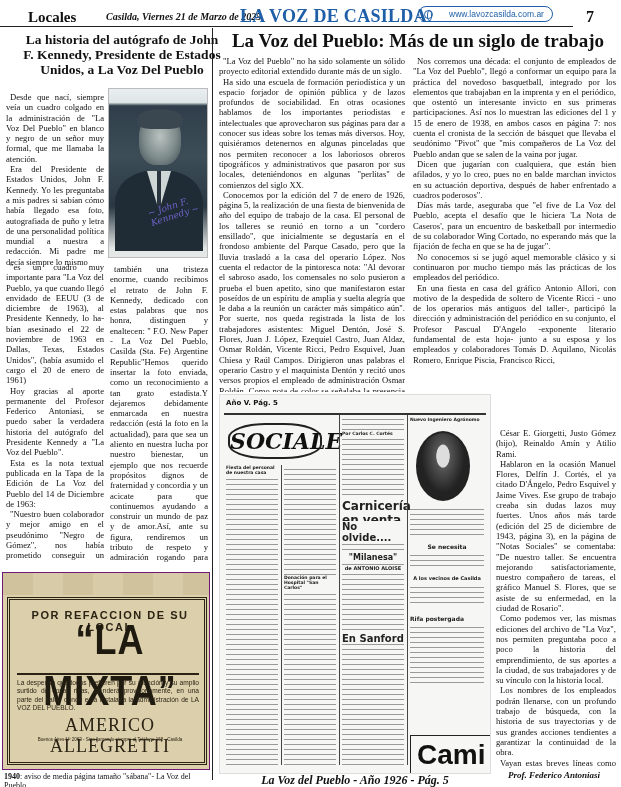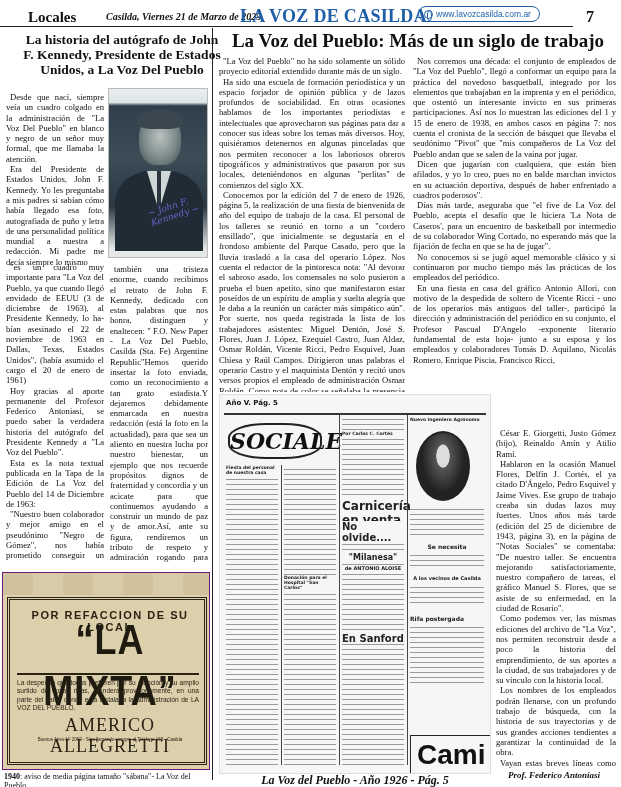--- a/index.html
+++ b/index.html
@@ -3,21 +3,21 @@
 <meta charset="utf-8">
 <style>
   * { box-sizing: border-box; margin: 0; padding: 0; }
   html, body { width: 621px; height: 787px; background: #fff; overflow: hidden; }
   body { font-family: "Liberation Serif", serif; color: #111; position: relative; }
 
   .masthead { position: absolute; left: 0; top: 0; width: 573px; height: 27px; border-bottom: 1px solid #222; }
   .mh-section { position: absolute; left: 28px; top: 9px; font-weight: bold; font-size: 15px; }
   .mh-date { position: absolute; left: 106px; top: 11px; font-style: italic; font-size: 10px; font-weight: bold; }
   .mh-logo { position: absolute; left: 240px; top: 6px; font-size: 18px; color: #1f5fa8; font-weight: bold; letter-spacing: 0.3px; }
-  .mh-url { position: absolute; left: 418px; top: 6px; height: 16px; padding: 0 8px 0 5px; border: 1px solid #1f5fa8; border-radius: 8px; font-family: "Liberation Sans", sans-serif; font-size: 8.5px; color: #1f5fa8; line-height: 14px; display: flex; align-items: center; gap: 3px; }
+  .mh-url { position: absolute; left: 418px; top: 6px; height: 16px; padding: 0 8px 0 5px; border: 1px solid #1f5fa8; border-radius: 8px; font-family: "Liberation Sans", sans-serif; font-size: 8.5px; color: #1f5fa8; line-height: 14px; display: flex; align-items: center; gap: 16px; }
   .globe { width: 9px; height: 9px; border-radius: 50%; border: 1px solid #1f5fa8; position: relative; display: inline-block; }
   .globe::before { content: ""; position: absolute; left: 2px; top: -1px; width: 3px; height: 9px; border: 1px solid #1f5fa8; border-radius: 50%; }
   .mh-page { position: absolute; left: 586px; top: 8px; font-weight: bold; font-size: 16px; }
 
   .left-col { position: absolute; left: 0; top: 28px; width: 212px; height: 540px; }
   .vrule { position: absolute; left: 212px; top: 28px; width: 1px; height: 752px; background: #222; }
   .left-title { position: absolute; left: 6px; top: 4px; width: 200px; text-align: center; font-weight: bold; font-size: 13.5px; line-height: 15px; margin-left: 16px; }
 
   .jfk-photo { position: absolute; left: 108px; top: 60px; width: 100px; height: 170px; background: linear-gradient(180deg,#e9eef0 0%,#dfe6e8 8%,#2f3e4a 10%,#3c4d58 40%,#2a3843 70%,#e3e7e6 95%); border: 1px solid #bbb; overflow: hidden; }
   .jfk-face { position: absolute; left: 30px; top: 24px; width: 42px; height: 52px; border-radius: 45% 45% 40% 40%; background: radial-gradient(ellipse at 50% 45%, #b9c2c0 0%, #7e8b8b 55%, #3b4a52 100%); }
@@ -127,21 +127,21 @@
   <p>Nos corremos una década: el conjunto de empleados de "La Voz del Pueblo", llegó a conformar un equipo para la práctica del novedoso basquetball, integrado por los elementos que trabajaban en la imprenta y en el periódico, que ostentó un interesante invicto en sus primeras participaciones. Así nos lo muestran las ediciones del 1 y 15 de enero de 1938, en ambos casos en página 7: nos cuenta el cronista de la sección de básquet que llevaba el seudónimo "Pivot" que "mis compañeros de La Voz del Pueblo andan que se salen de la vaina por jugar.</p>
   <p>Dicen que jugarían con cualquiera, que están bien afilados, y yo lo creo, pues no en balde marchan invictos en su actuación deportiva, después de haber enfrentado a cuadros poderosos".</p>
   <p>Días más tarde, aseguraba que "el five de La Voz del Pueblo, acepta el desafío que le hiciera 'La Nota de Caseros', para un encuentro de basketball por intermedio de su colaborador Wing Cortado, no esperando más que la fijación de fecha en que se ha de jugar".</p>
   <p>No conocemos si se jugó aquel memorable clásico y si continuaron por mucho tiempo más las prácticas de los empleados del periódico.</p>
   <p>En una fiesta en casa del gráfico Antonio Allori, con motivo de la despedida de soltero de Vicente Ricci - uno de los operarios más antiguos del taller-, participó la dirección y administración del periódico en su conjunto, el Profesor Pascual D'Angelo -exponente literario fundamental de esta hoja- junto a su esposa y los empleados y colaboradores Tomás D. Aquilano, Nicolás Romero, Enrique Piscia, Francisco Ricci,</p>
 </div>
 
 <div class="txt t-r3" style="height:340px;overflow:hidden;">
   <p>César E. Giorgetti, Justo Gómez (hijo), Reinaldo Amín y Atilio Rami.</p>
   <p>Hablaron en la ocasión Manuel Flores, Delfín J. Cortés, el ya citado D'Ángelo, Pedro Esquivel y Jaime Vives. Ese grupo de trabajo creaba sin dudas lazos muy fuertes. Unos años más tarde (edición del 25 de diciembre de 1943, página 3), en la página de "Notas Sociales" se comentaba: "De nuestro taller. Se encuentra mejorando satisfactoriamente, nuestro compañero de tareas, el gráfico Manuel S. Flores, que se asiste de su enfermedad, en la ciudad de Rosario".</p>
-  <p>Como podemos ver, las mismas ediciones del archivo de "La Voz", nos permiten reconstruir desde a poco la historia del emprendimiento, de sus aportes a la ciudad, de sus trabajadores y de su vínculo con la historia local.</p>
+  <p>Como podemos ver, las mismas ediciones del archivo de "La Voz", nos permiten preguntaba poco a poco la historia del emprendimiento, de sus aportes a la ciudad, de sus trabajadores y de su vínculo con la historia local.</p>
   <p>Los nombres de los empleados podrán llenarse, con un profundo trabajo de búsqueda, con la historia de sus trayectorias y de sus grandes acciones tendientes a garantizar la continuidad de la obra.</p>
   <p>Vayan estas breves líneas como un recordatorio y un homenaje a tanta gente que le dio vida a esta empresa periodística que forjó vínculos, sueños individuales y colectivos y una identidad que atravesó los siglos.</p>
 </div>
 <div class="byline">Prof. Federico Antoniasi</div>
 
 <div class="clip">
   <div class="clip-head">Año V.   Pág.   5</div>
   <div class="clip-rule"></div>
   <div class="clip-socials">SOCIALES</div>
 

